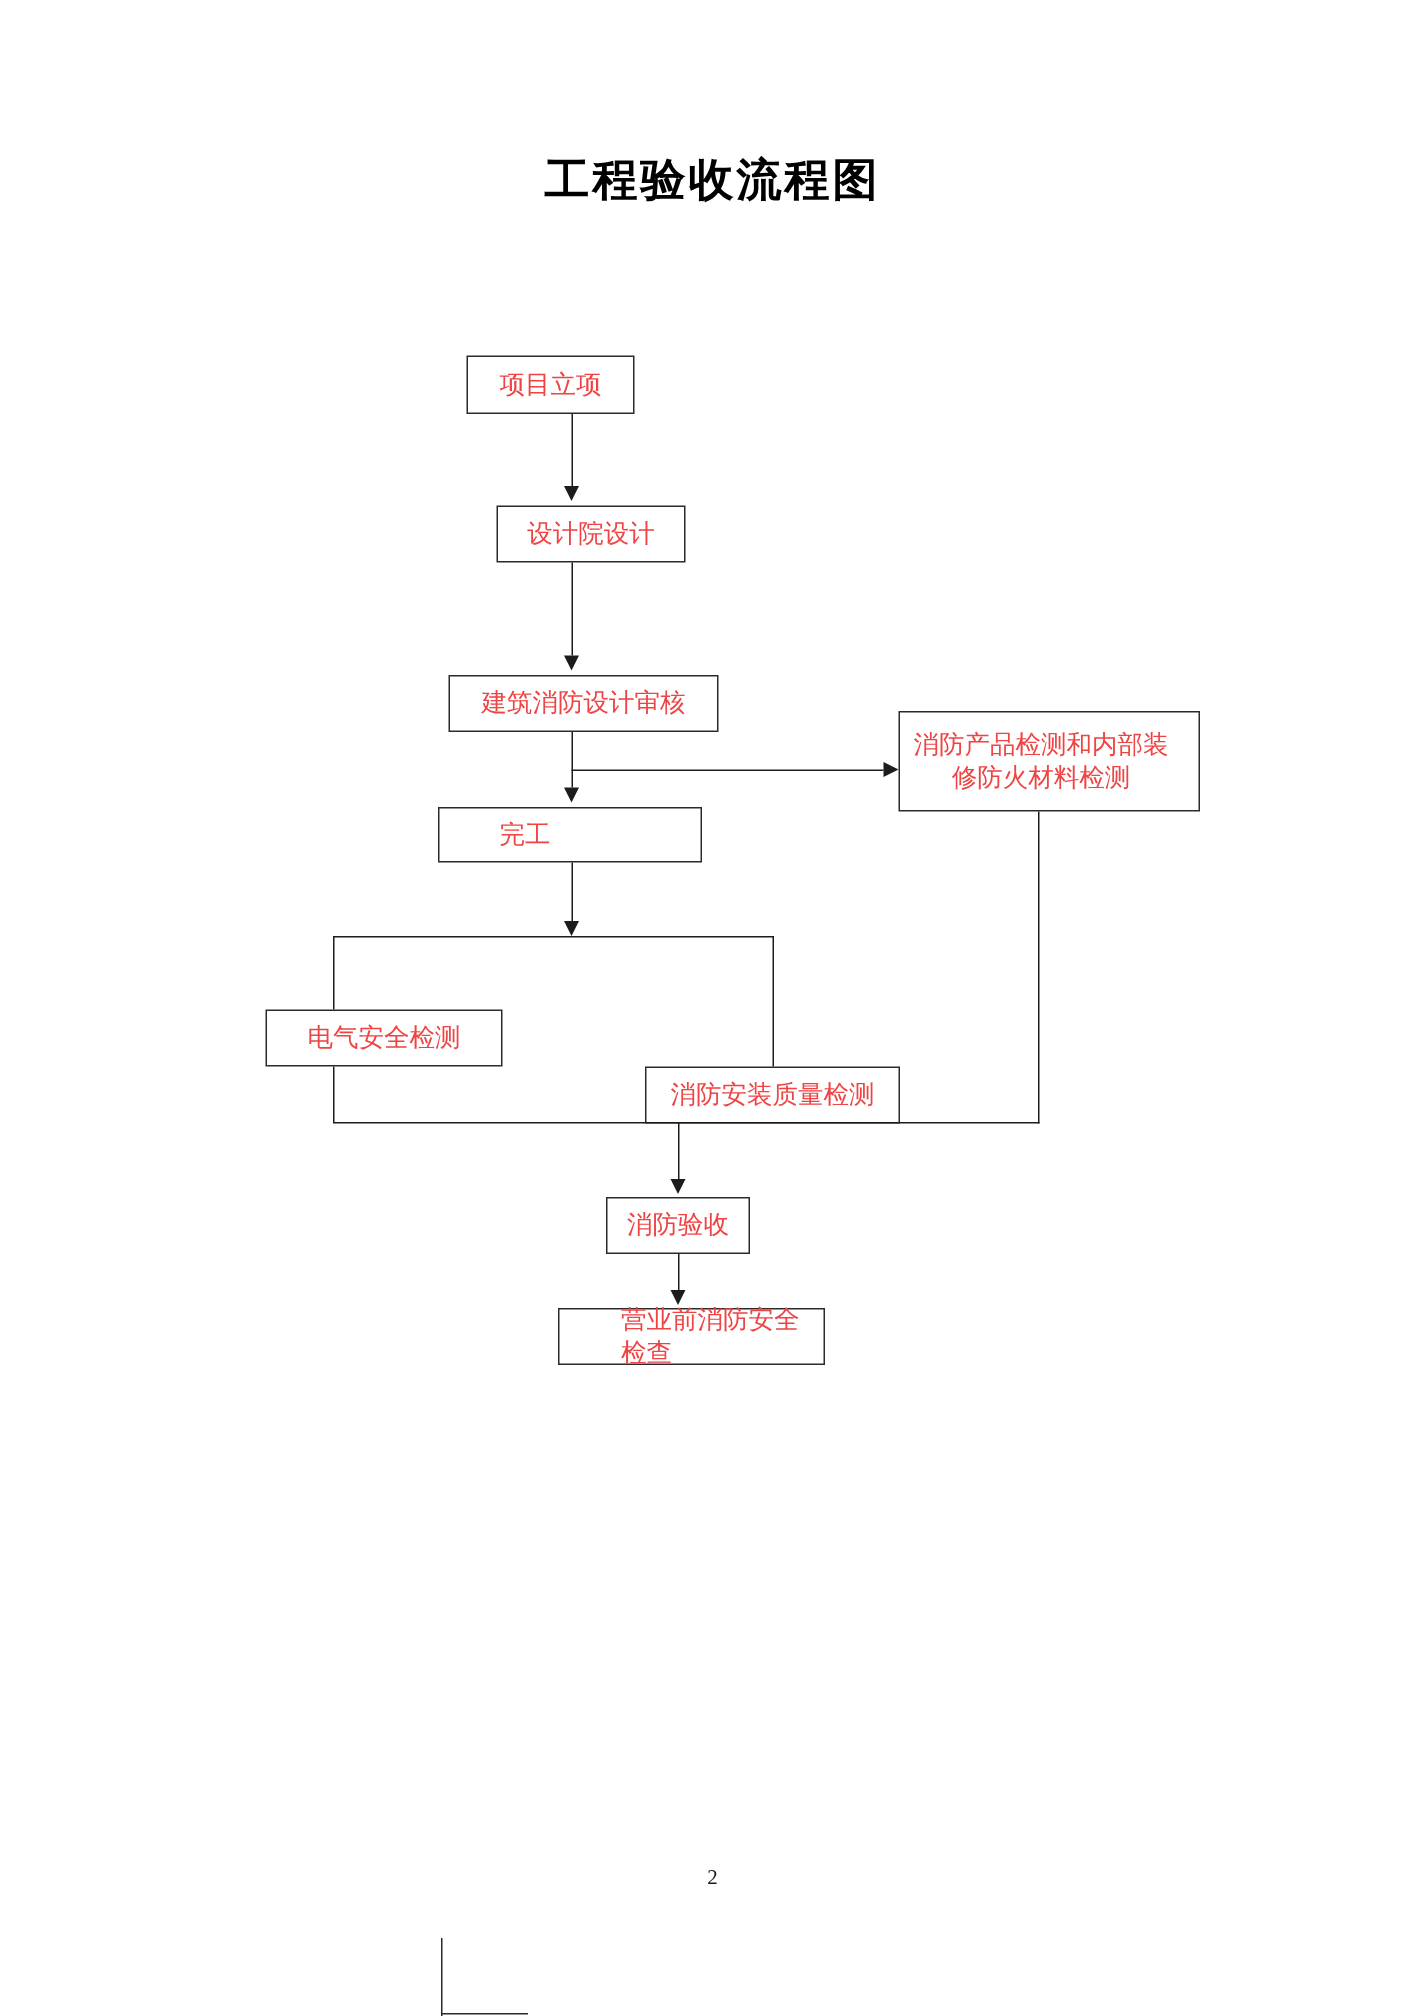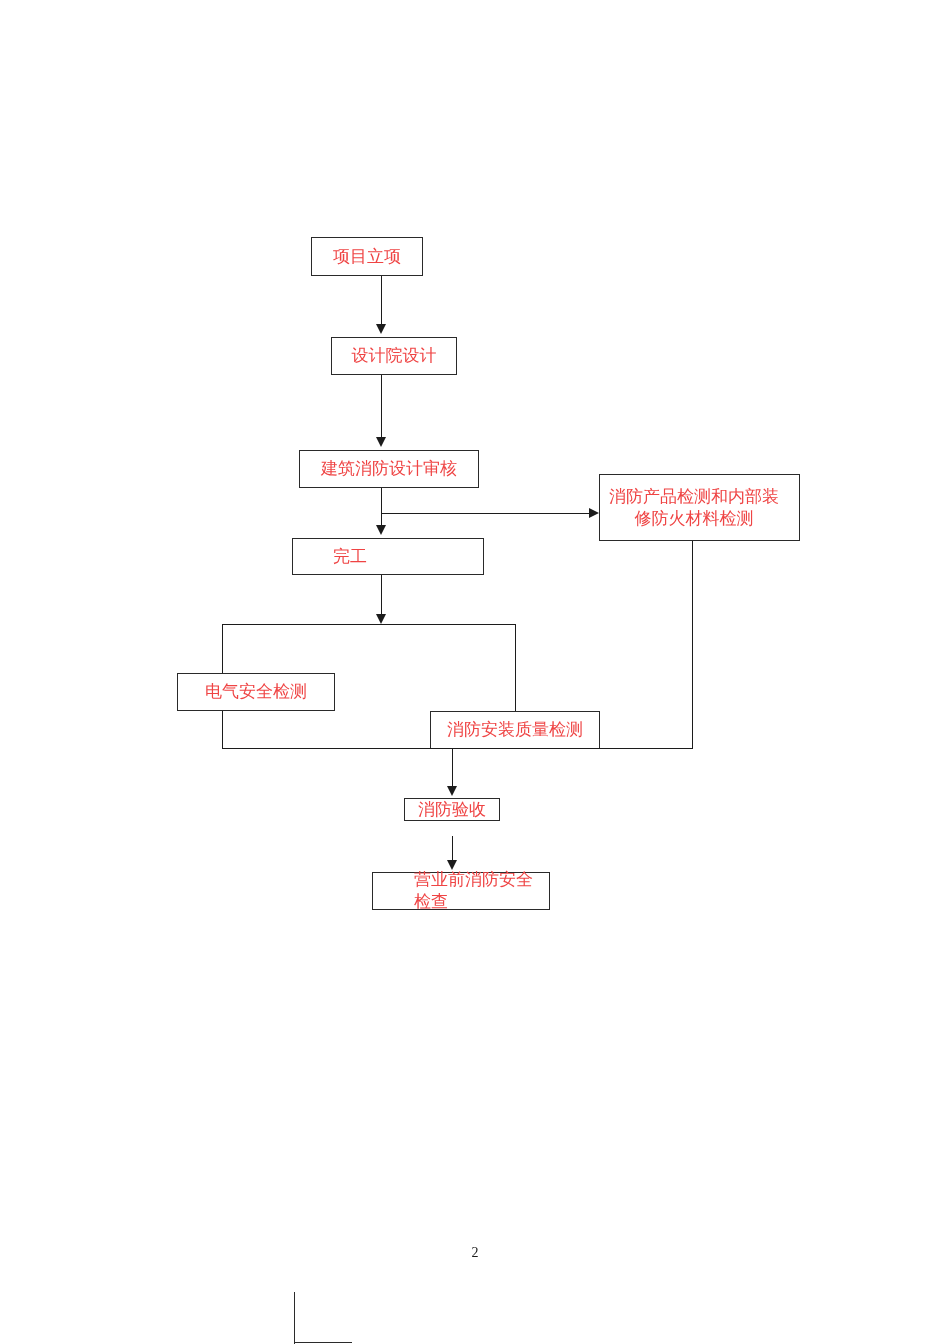--- a/index.html
+++ b/index.html
@@ -120,20 +120,21 @@
     height: 0;
     border-top: 1.6px solid #2b2b2b;
   }
 </style>
 </head>
 <body>
 
 <div class="page">
 
 
+  <div class="doc-title">工程验收流程图</div>
 
   <div>
 
     <div class="node center" style="left:311px; top:237px; width:112px; height:39px;">项目立项</div>
 
     <div class="vline" style="left:381px; top:276px; height:48px;"></div>
     <div class="arrow-down" style="left:375.5px; top:324px;"></div>
 
     <div class="node center" style="left:311px; top:337px; width:126px; height:38px;margin-left:20px;">设计院设计</div>
 
@@ -145,21 +146,21 @@
     <div class="vline" style="left:381px; top:488px; height:37px;"></div>
 
     <div class="hline" style="left:381px; top:513px; width:208px;"></div>
     <div class="arrow-right" style="left:589px; top:507.5px;"></div>
 
     <div class="arrow-down" style="left:375.5px; top:525px;"></div>
 
     <div class="node left" style="left:599px; top:474px; width:201px; height:67px;">消防产品检测和内部装
 修防火材料检测</div>
 
-    <div class="node left" style="left:292px; top:538px; width:192px; height:37px;padding-left:40px;">完工</div>
+    <div class="node left" style="left:292px; top:538px; width:176px; height:37px;padding-left:40px;">完工</div>
 
     <div class="vline" style="left:381px; top:575px; height:39px;"></div>
     <div class="arrow-down" style="left:375.5px; top:614px;"></div>
 
     <div class="hline" style="left:222px; top:624px; width:294px;"></div>
 
     <div class="vline" style="left:222px; top:624px; height:124px;"></div>
 
     <div class="vline" style="left:515px; top:624px; height:124px;"></div>
 
@@ -167,21 +168,21 @@
 
     <div class="node center" style="left:430px; top:711px; width:170px; height:38px;">消防安装质量检测</div>
 
     <div class="hline" style="left:222px; top:748px; width:471px;"></div>
 
     <div class="vline" style="left:692px; top:541px; height:208px;"></div>
 
     <div class="vline" style="left:452px; top:748px; height:38px;"></div>
     <div class="arrow-down" style="left:446.5px; top:786px;"></div>
 
-    <div class="node center" style="left:404px; top:798px; width:96px; height:23px;">消防验收</div>
+    <div class="node center" style="left:404px; top:798px; width:96px; height:38px;">消防验收</div>
 
     <div class="vline" style="left:452px; top:836px; height:25px;"></div>
     <div class="arrow-down" style="left:446.5px; top:860px;"></div>
 
     <div class="node center" style="left:372px; top:872px; width:178px; height:38px;padding-left:41px;">营业前消防安全检查</div>
 
   </div>
 
   <div class="page-number">2</div>
 

